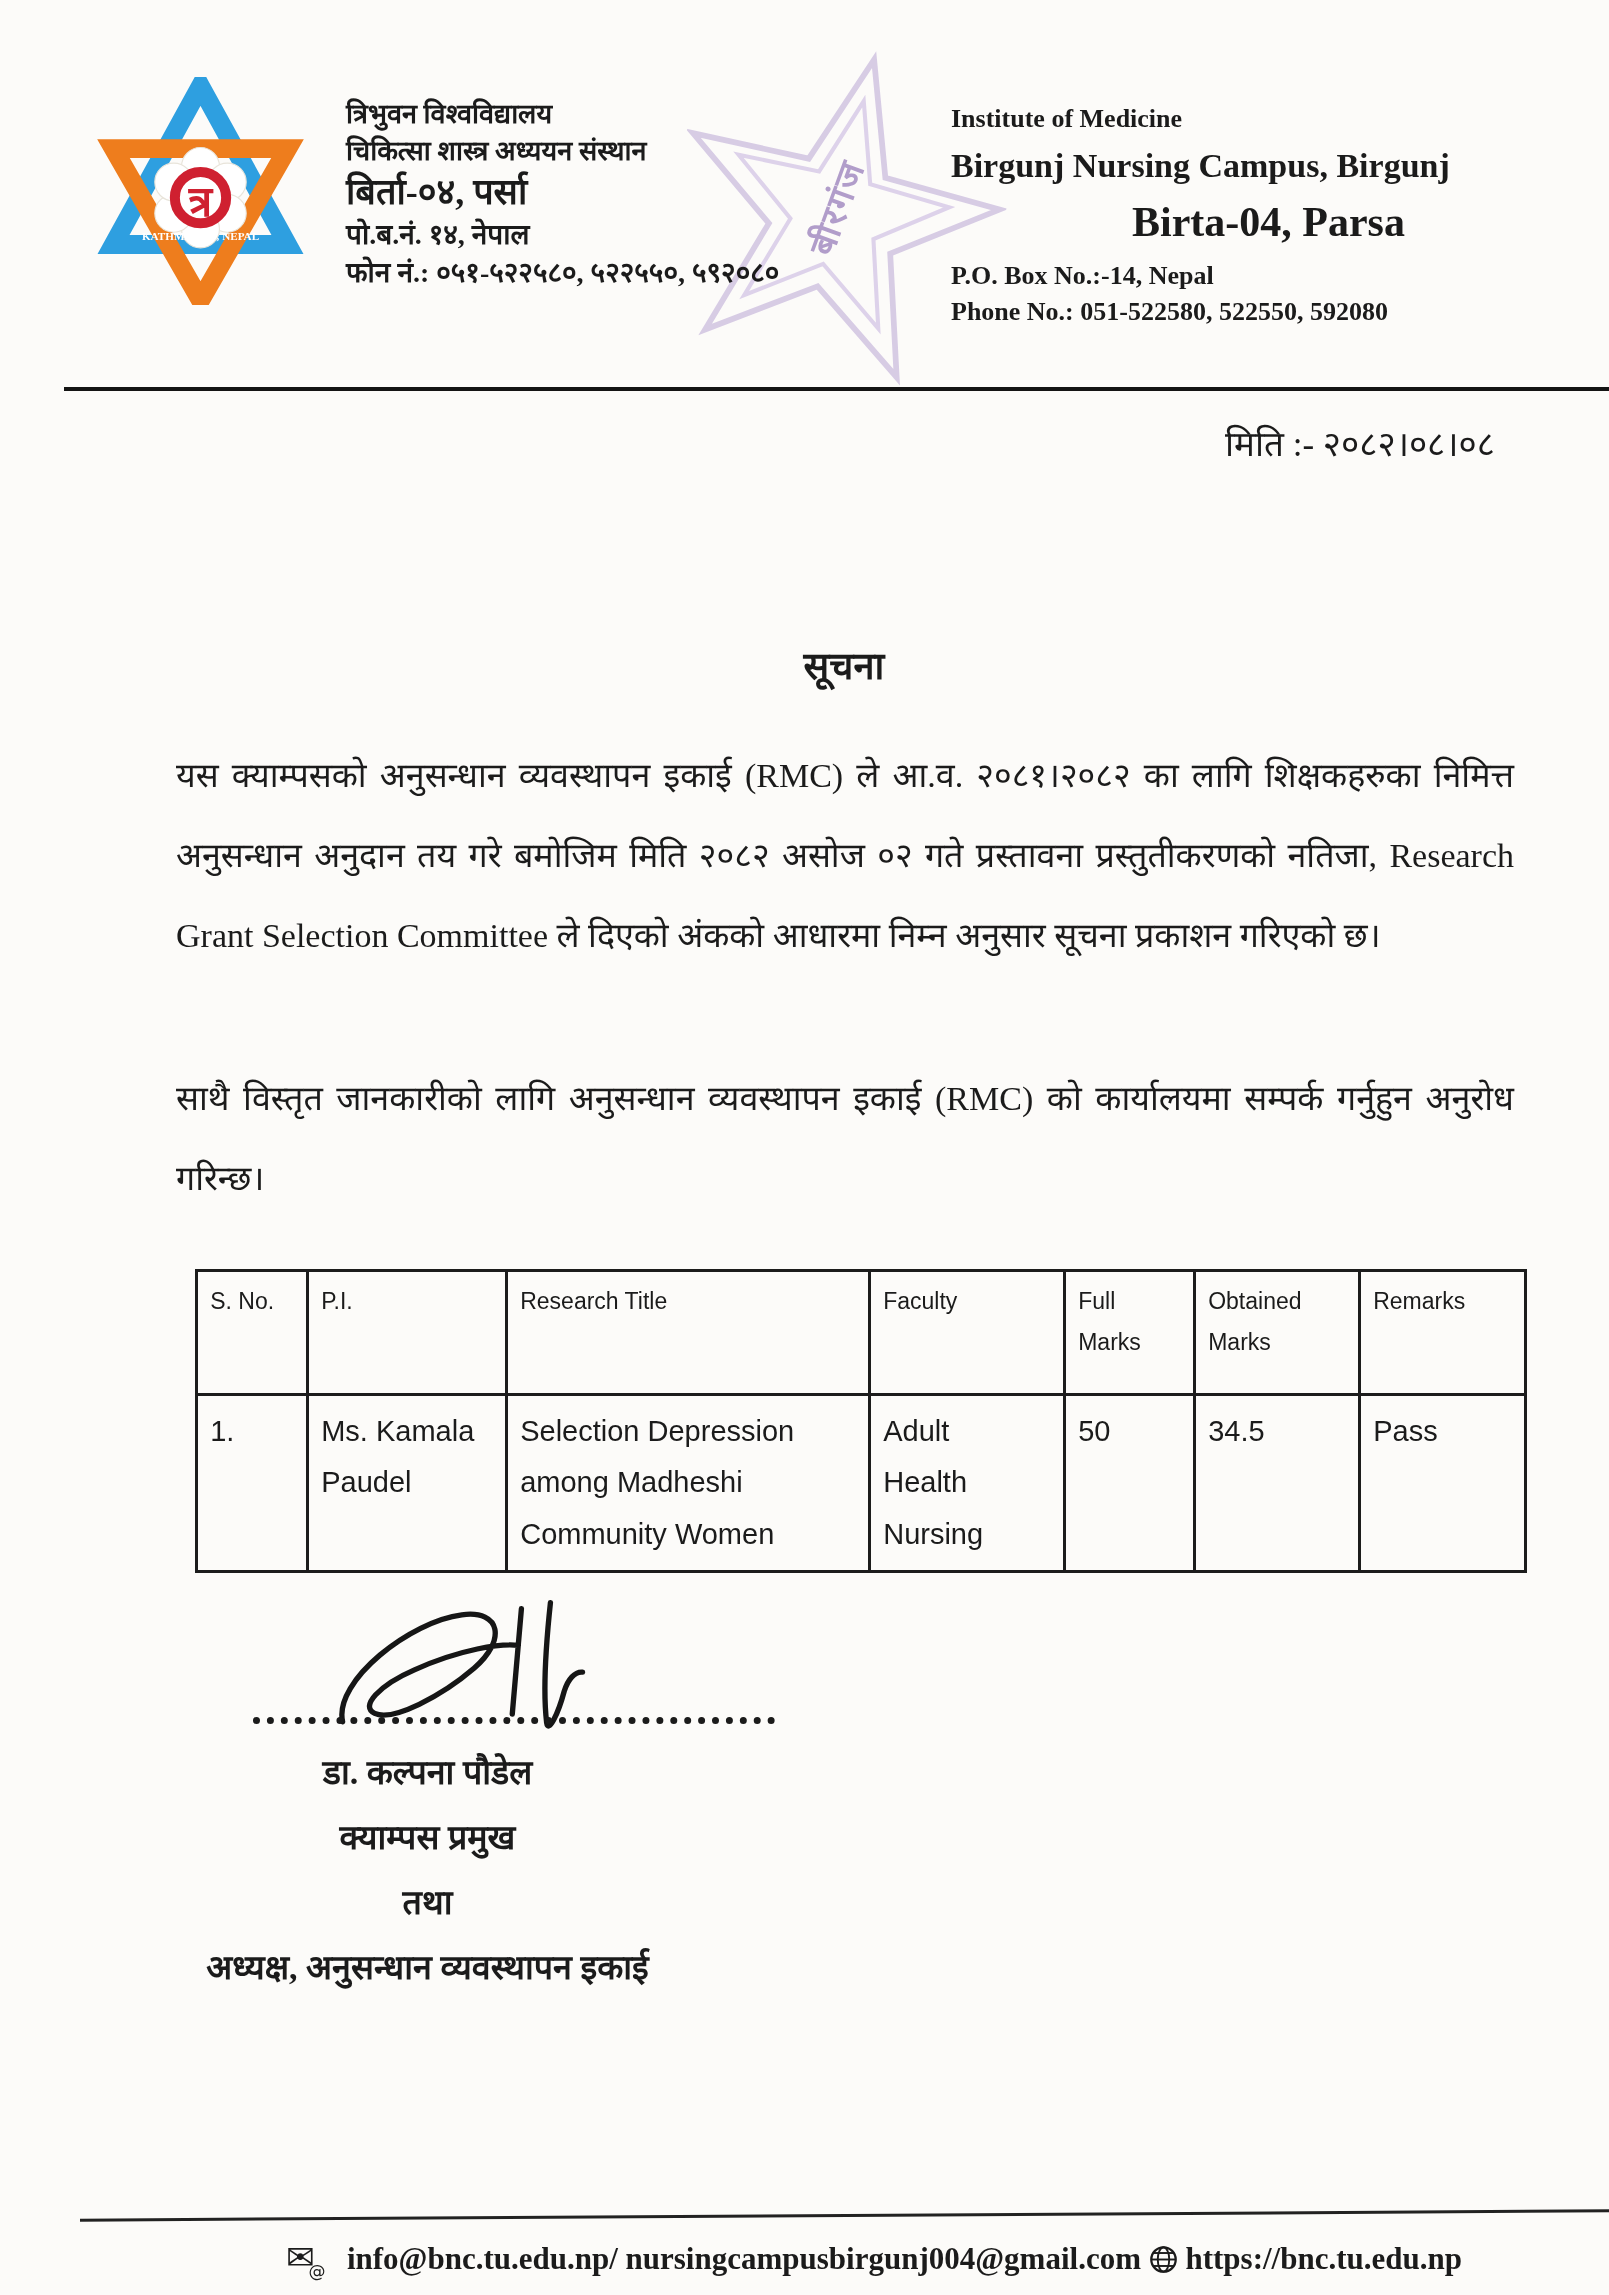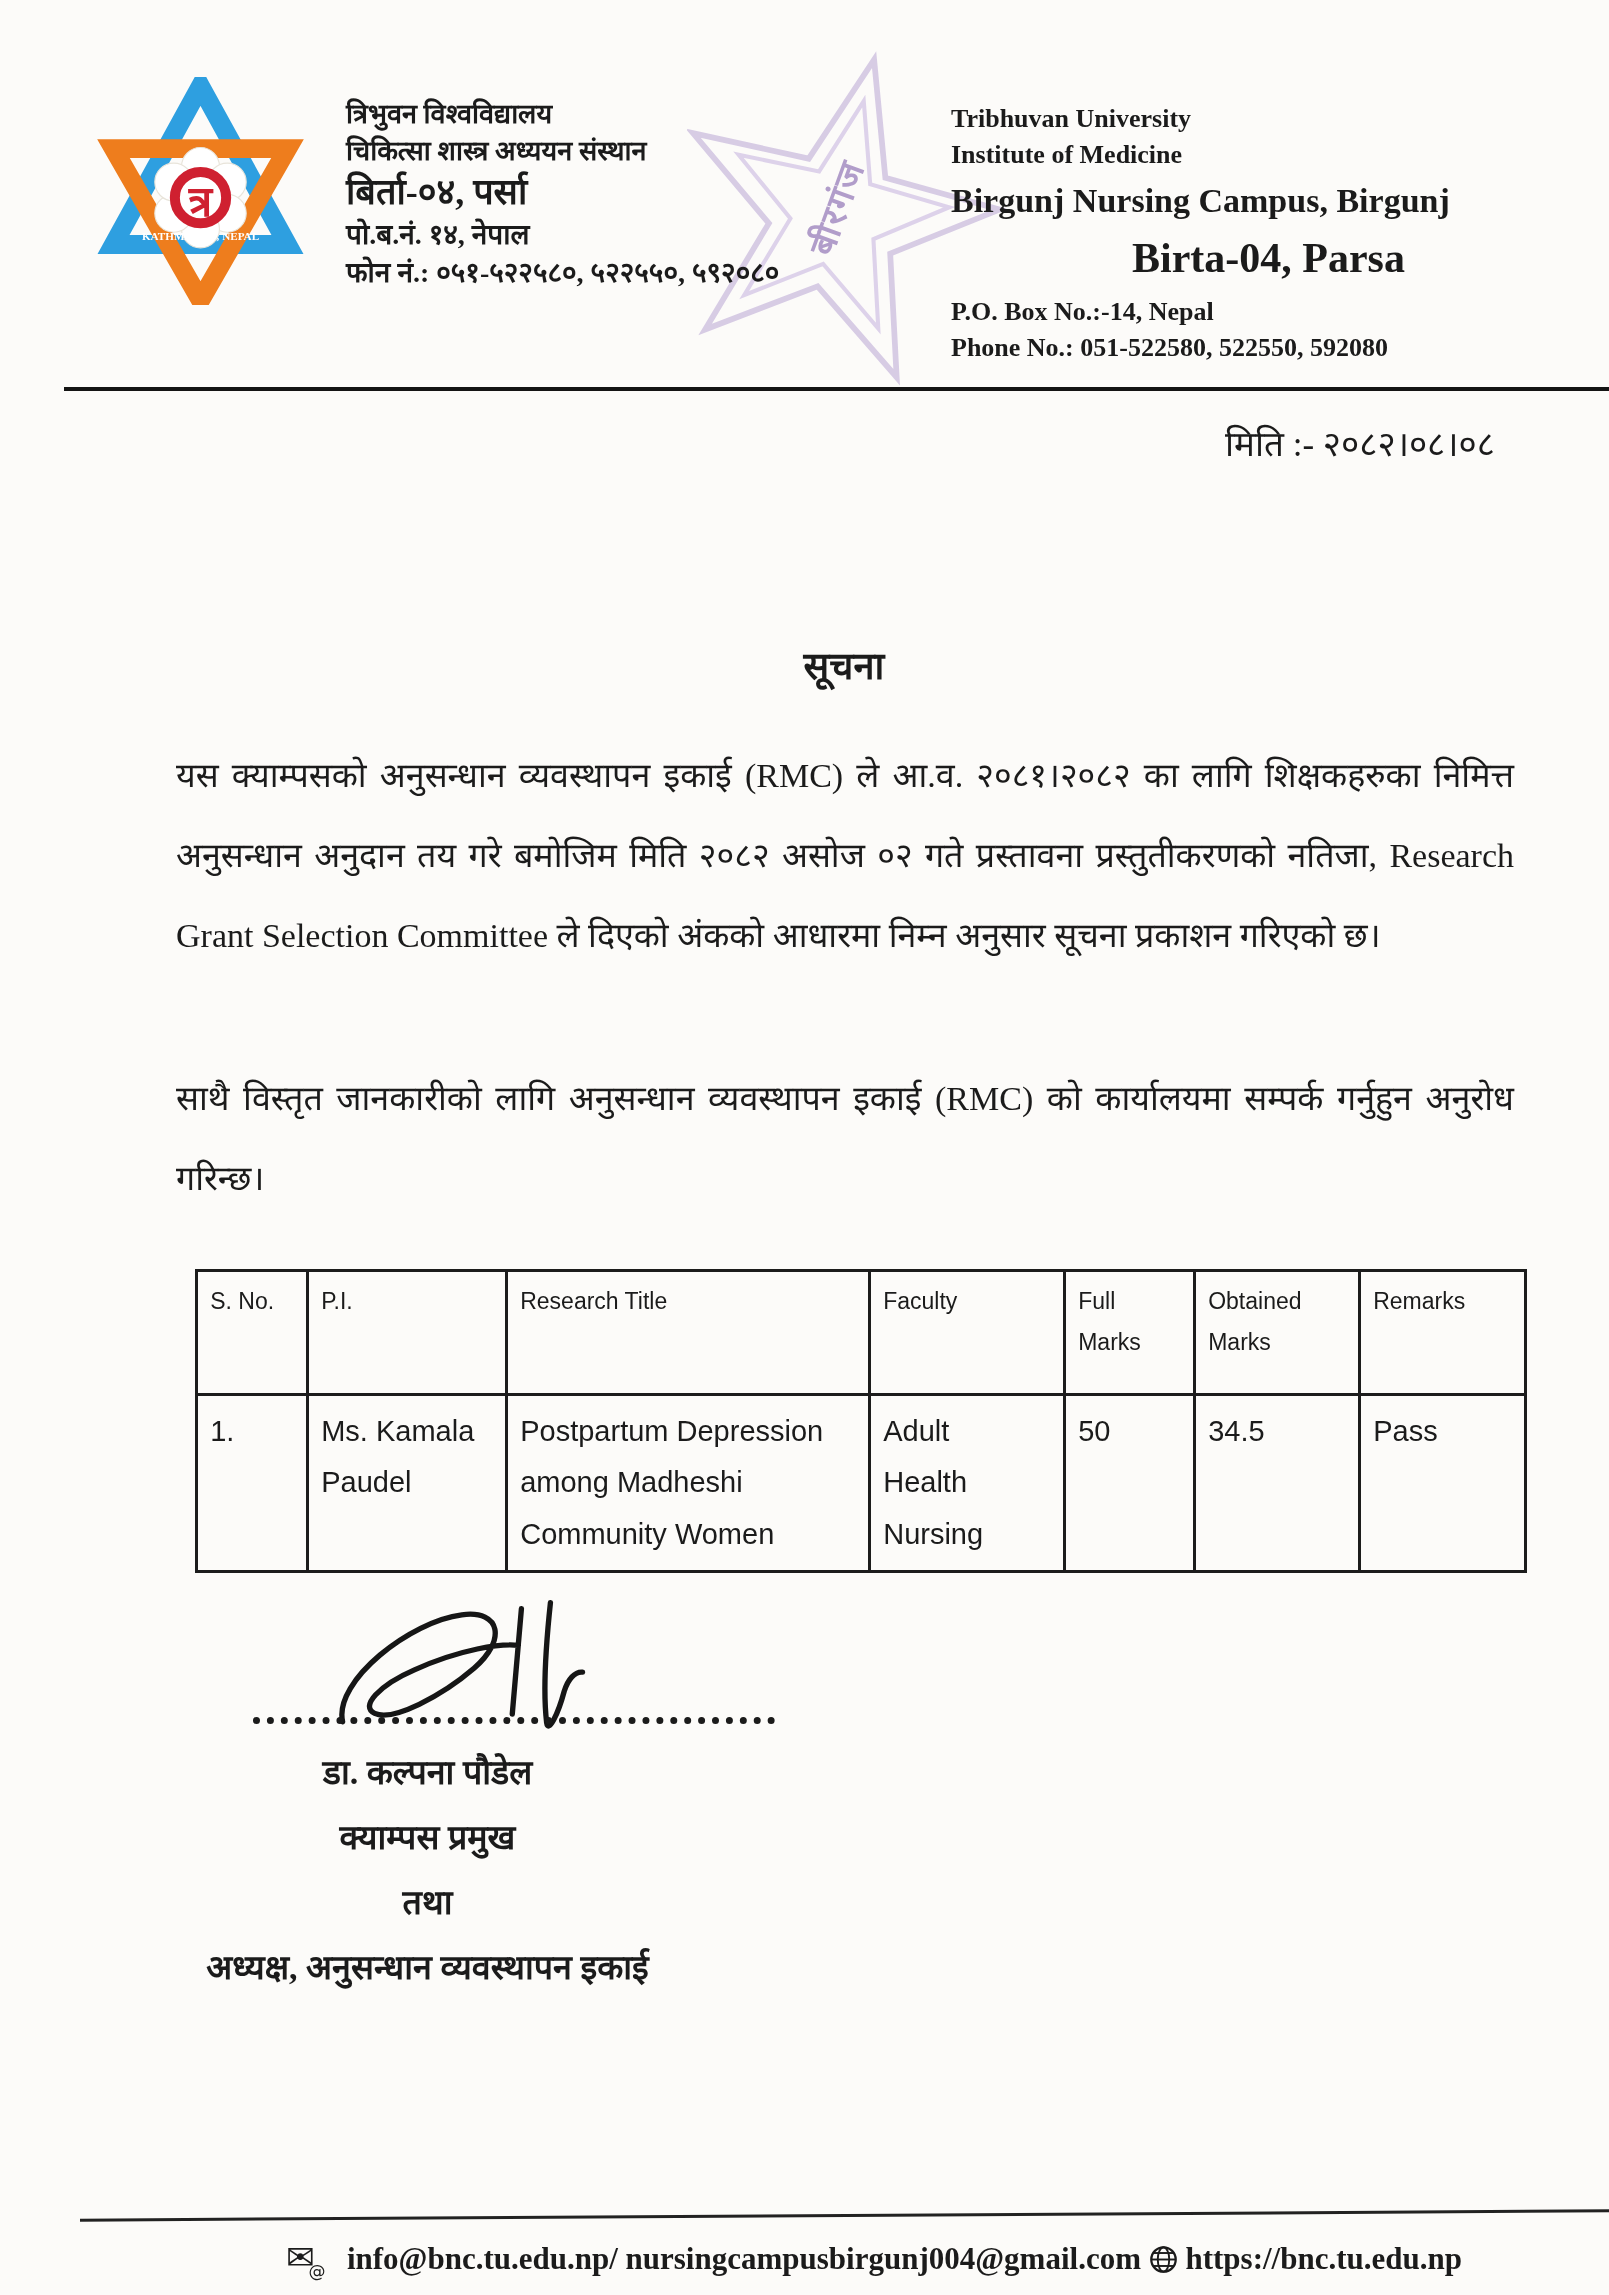--- a/index.html
+++ b/index.html
@@ -103,21 +103,20 @@
 
 <div id="np-header" class="abs">
   <div class="n-small">त्रिभुवन विश्वविद्यालय</div>
   <div class="n-small">चिकित्सा शास्त्र अध्ययन संस्थान</div>
   <div class="n-big">बिर्ता-०४, पर्सा</div>
   <div class="n-med">पो.ब.नं. १४, नेपाल</div>
   <div class="n-med">फोन नं.: ०५१-५२२५८०, ५२२५५०, ५९२०८०</div>
 </div>
 
 <div id="en-header" class="abs">
-  <div class="e-small">Tribhuvan University</div>
   <div class="e-small">Institute of Medicine</div>
   <div class="e-big">Birgunj Nursing Campus, Birgunj</div>
   <div class="e-big2">Birta-04, Parsa</div>
   <div class="e-small">P.O. Box No.:-14, Nepal</div>
   <div class="e-small">Phone No.: 051-522580, 522550, 592080</div>
 </div>
 
 <div id="head-rule" class="abs"></div>
 
 <div id="date-line" class="abs">मिति :- २०८२।०८।०८</div>
@@ -145,21 +144,21 @@
       <th>Faculty</th>
       <th>Full Marks</th>
       <th>Obtained Marks</th>
       <th>Remarks</th>
     </tr>
   </thead>
   <tbody>
     <tr>
       <td>1.</td>
       <td>Ms. Kamala Paudel</td>
-      <td>Postpartum Depression among Madheshi Community Women</td>
+      <td>Selection Depression among Madheshi Community Women</td>
       <td>Adult Health Nursing</td>
       <td>50</td>
       <td>34.5</td>
       <td>Pass</td>
     </tr>
   </tbody>
 </table>
 
 <svg id="sig-scrawl" class="abs" viewBox="0 0 430 212">
   <path d="M28,162 C16,108 118,30 184,22 C236,15 242,56 200,92 C158,128 94,162 70,151

